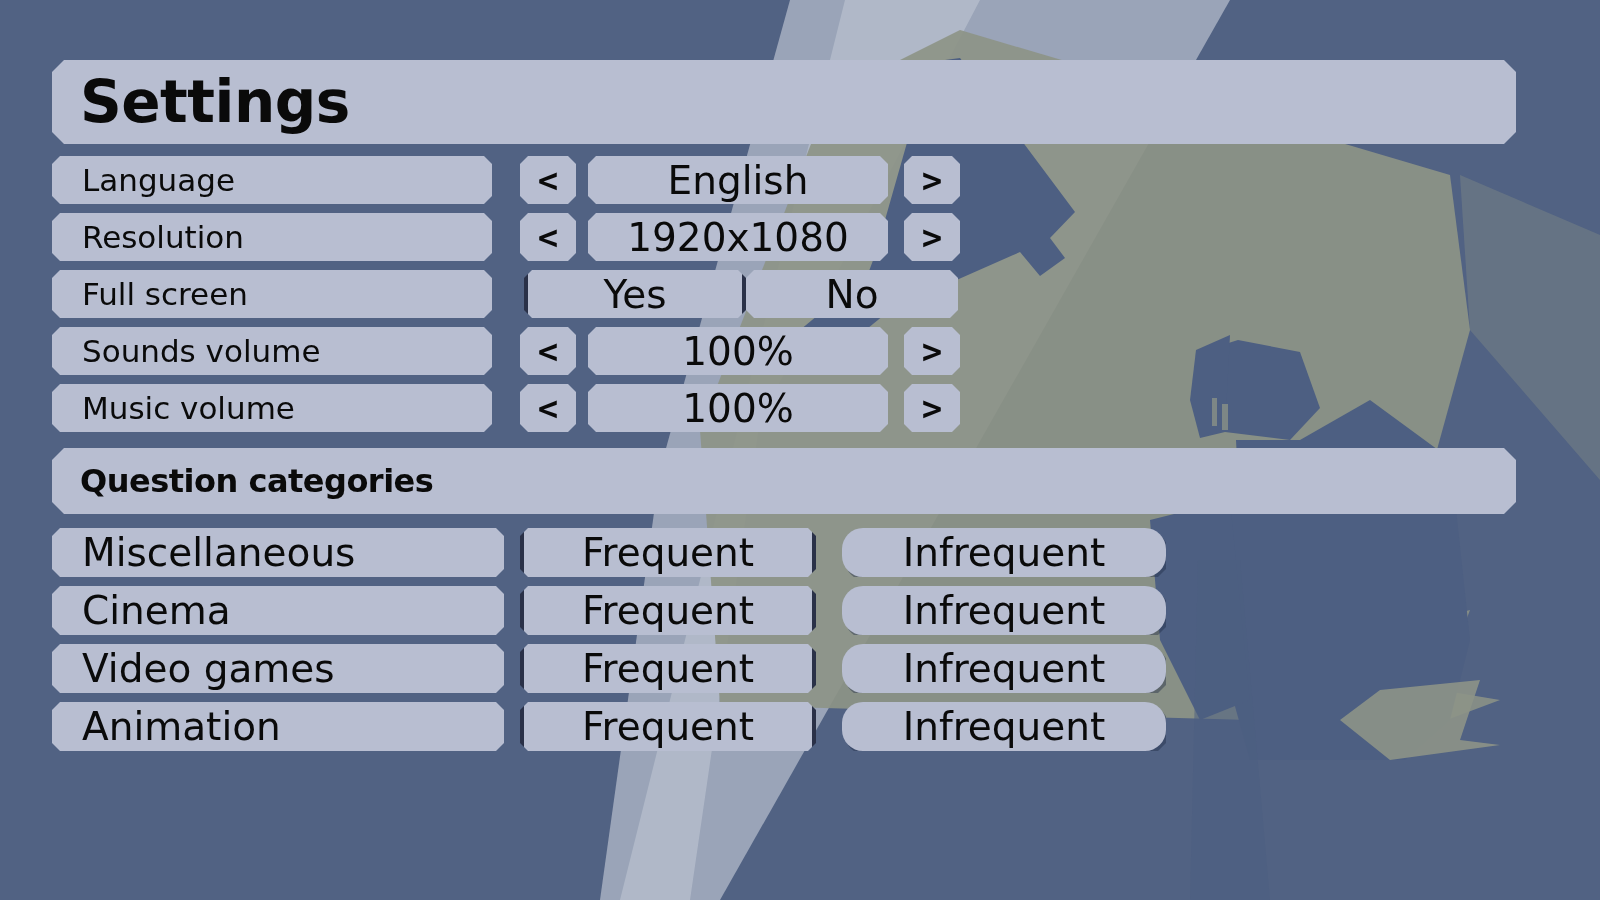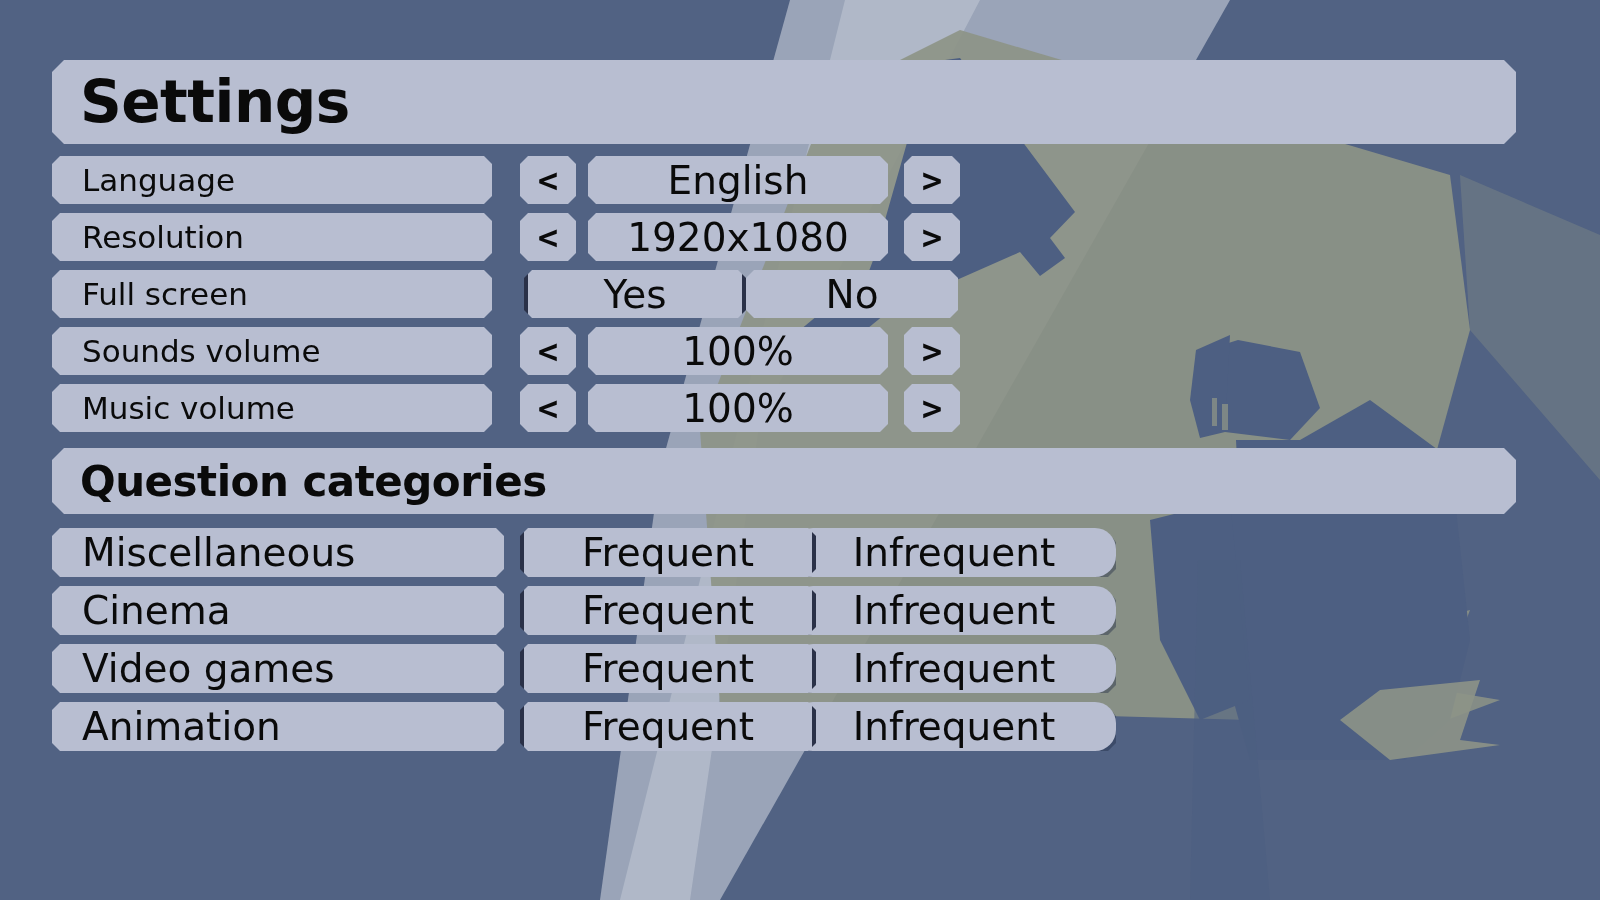--- a/index.html
+++ b/index.html
@@ -61,21 +61,21 @@
   .header-bar {
     left: 52px;
     height: 84px;
     width: 1464px;
     padding-left: 28px;
     font-size: 58px;
     font-weight: bold;
     letter-spacing: -0.5px;
   }
   #title-bar   { top: 44px;  }
-  #section-bar { top: 432px; height: 66px; font-size: 42px; }
+  #section-bar { top: 432px; height: 66px; font-size: 32px; }
 
   
   .row-label {
     left: 52px;
     width: 440px;
     height: 48px;
     padding-left: 30px;
     font-size: 31px;
   }
 
@@ -133,21 +133,21 @@
     filter: drop-shadow(4px 5px 0 rgba(22,28,46,0.85));
     z-index: 3;
   }
 
   
   #fs-yes { left: 524px; width: 222px; }
   #fs-no  { left: 746px; width: 212px; }
 
   
   .freq-btn   { left: 520px; width: 296px; height: 49px; }
-  .infreq-btn { left: 792px; width: 324px; height: 49px; border-radius: 21px; }
+  .infreq-btn { left: 842px; width: 324px; height: 49px; border-radius: 21px; }
 
   
   .footer-btn {
     top: 782px;
     height: 48px;
     justify-content: center;
     font-size: 39px;
   }
   #btn-cancel { left: 52px;  width: 214px; }
   #btn-apply  { left: 278px; width: 214px; }

